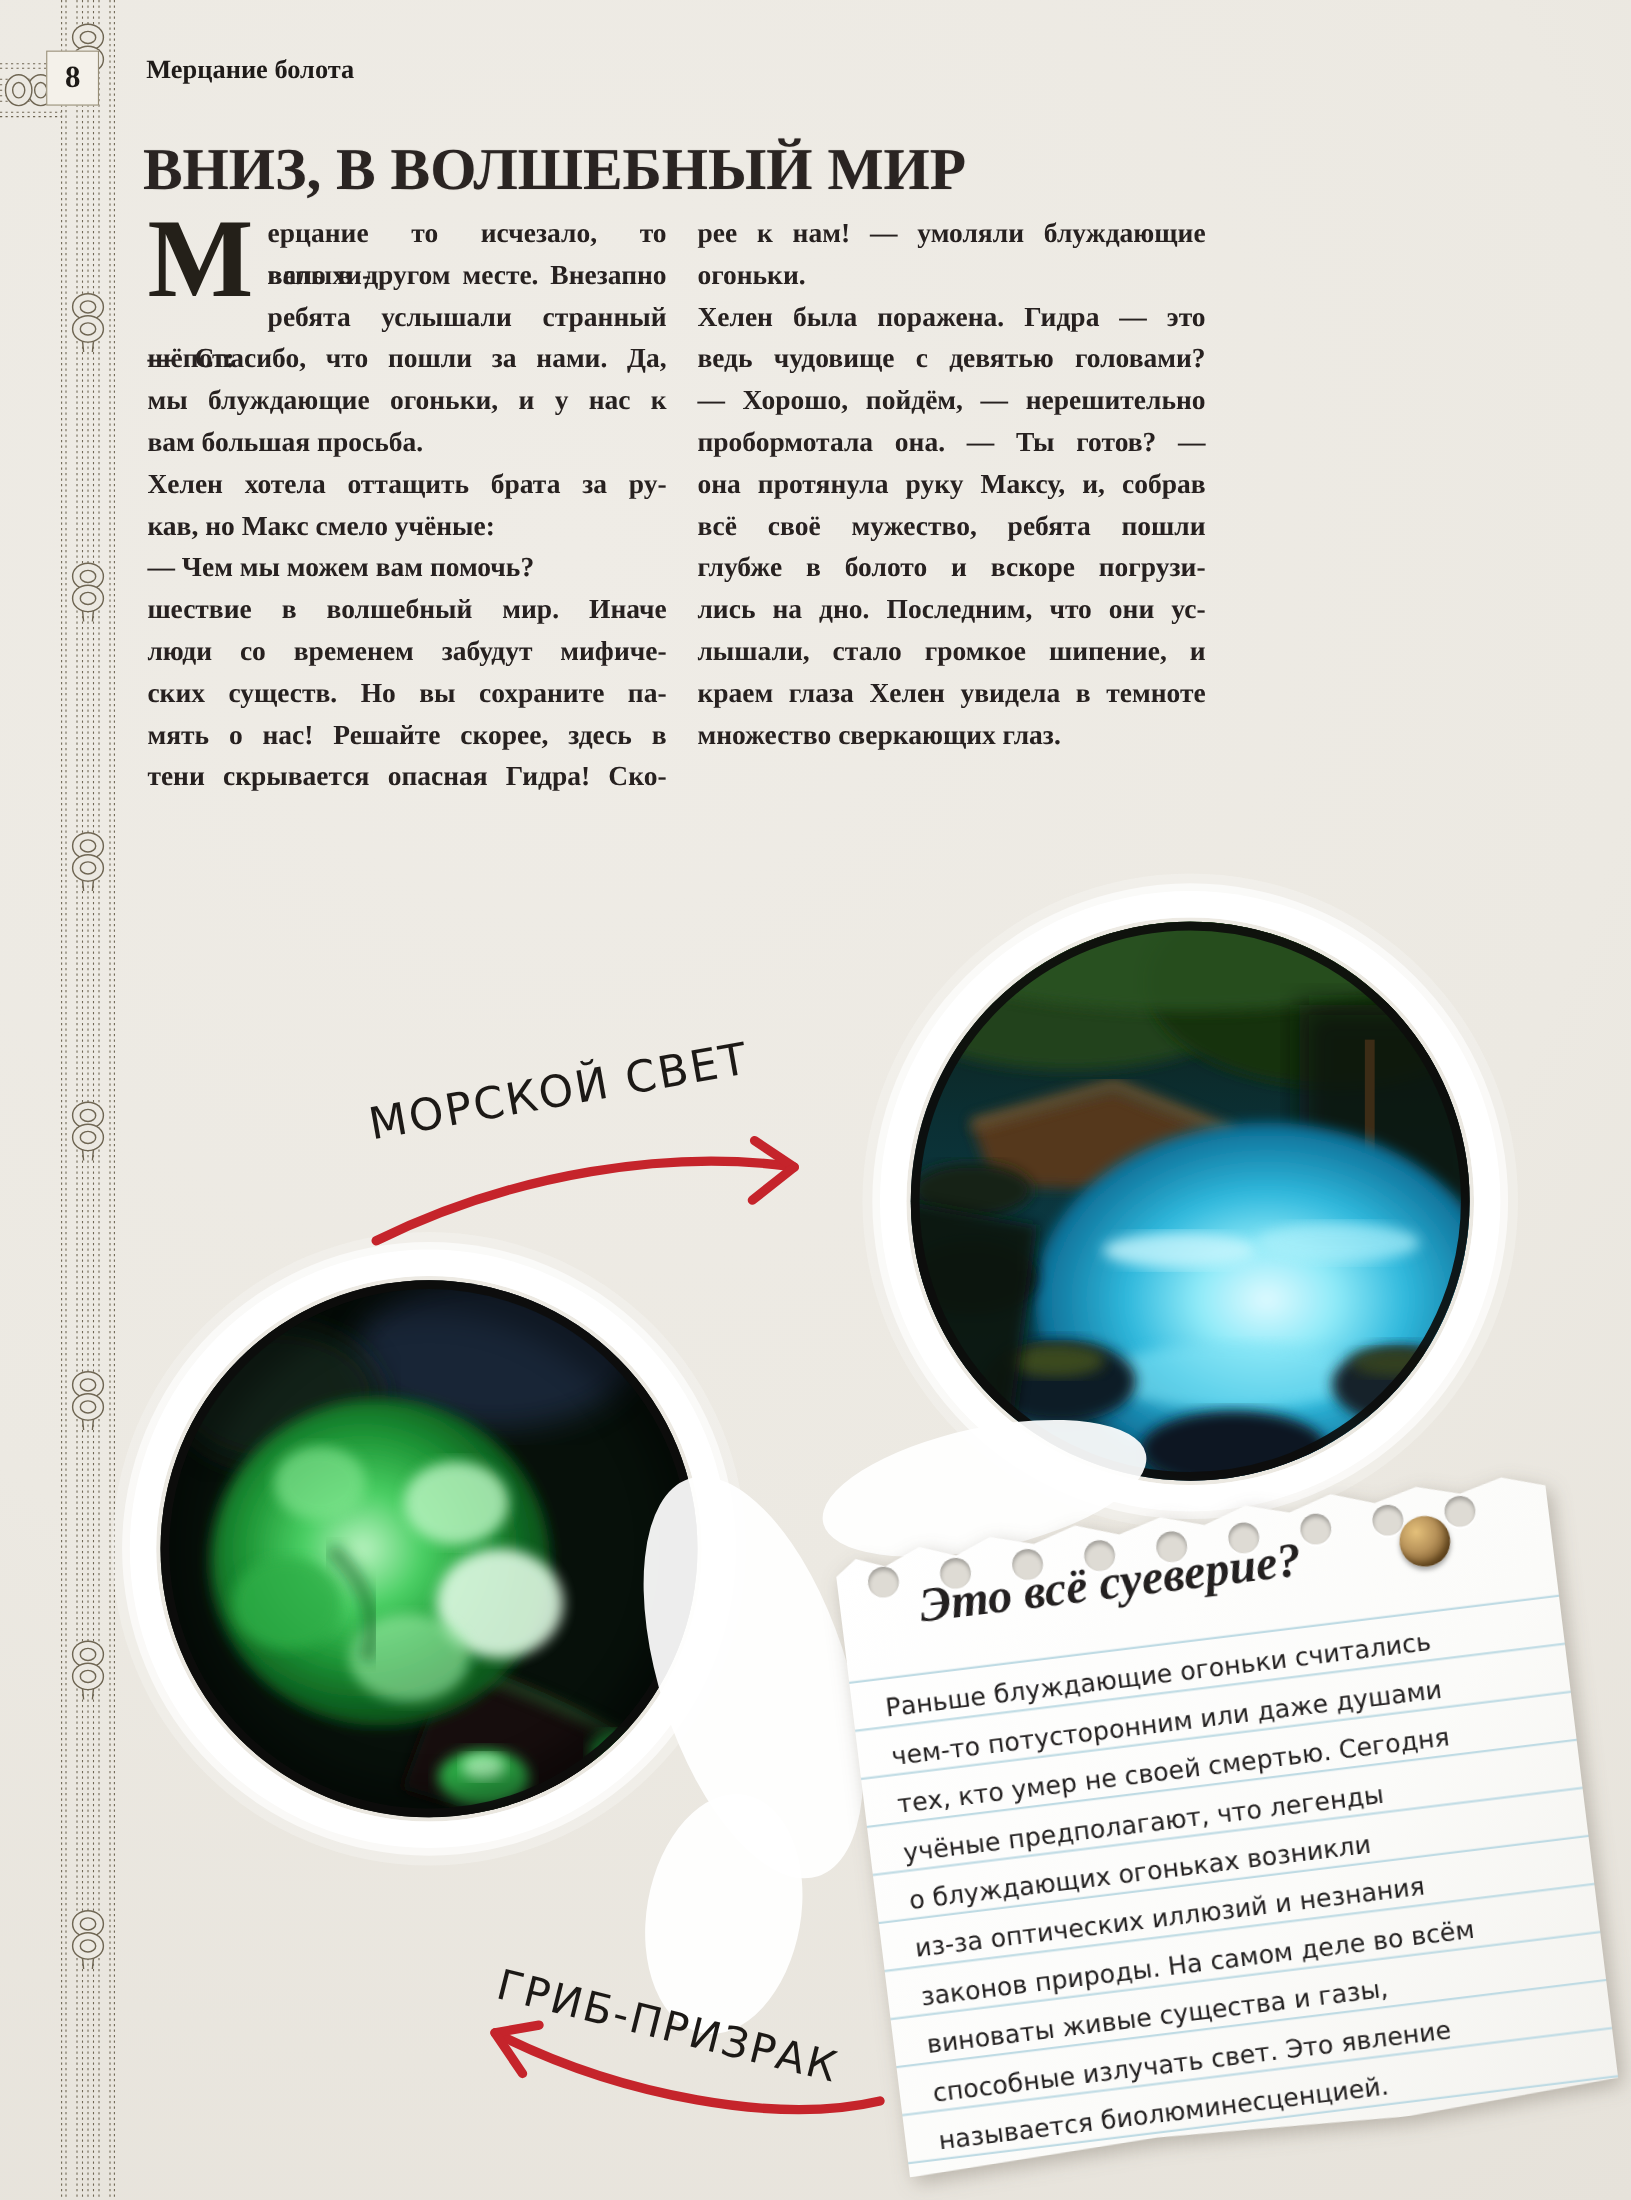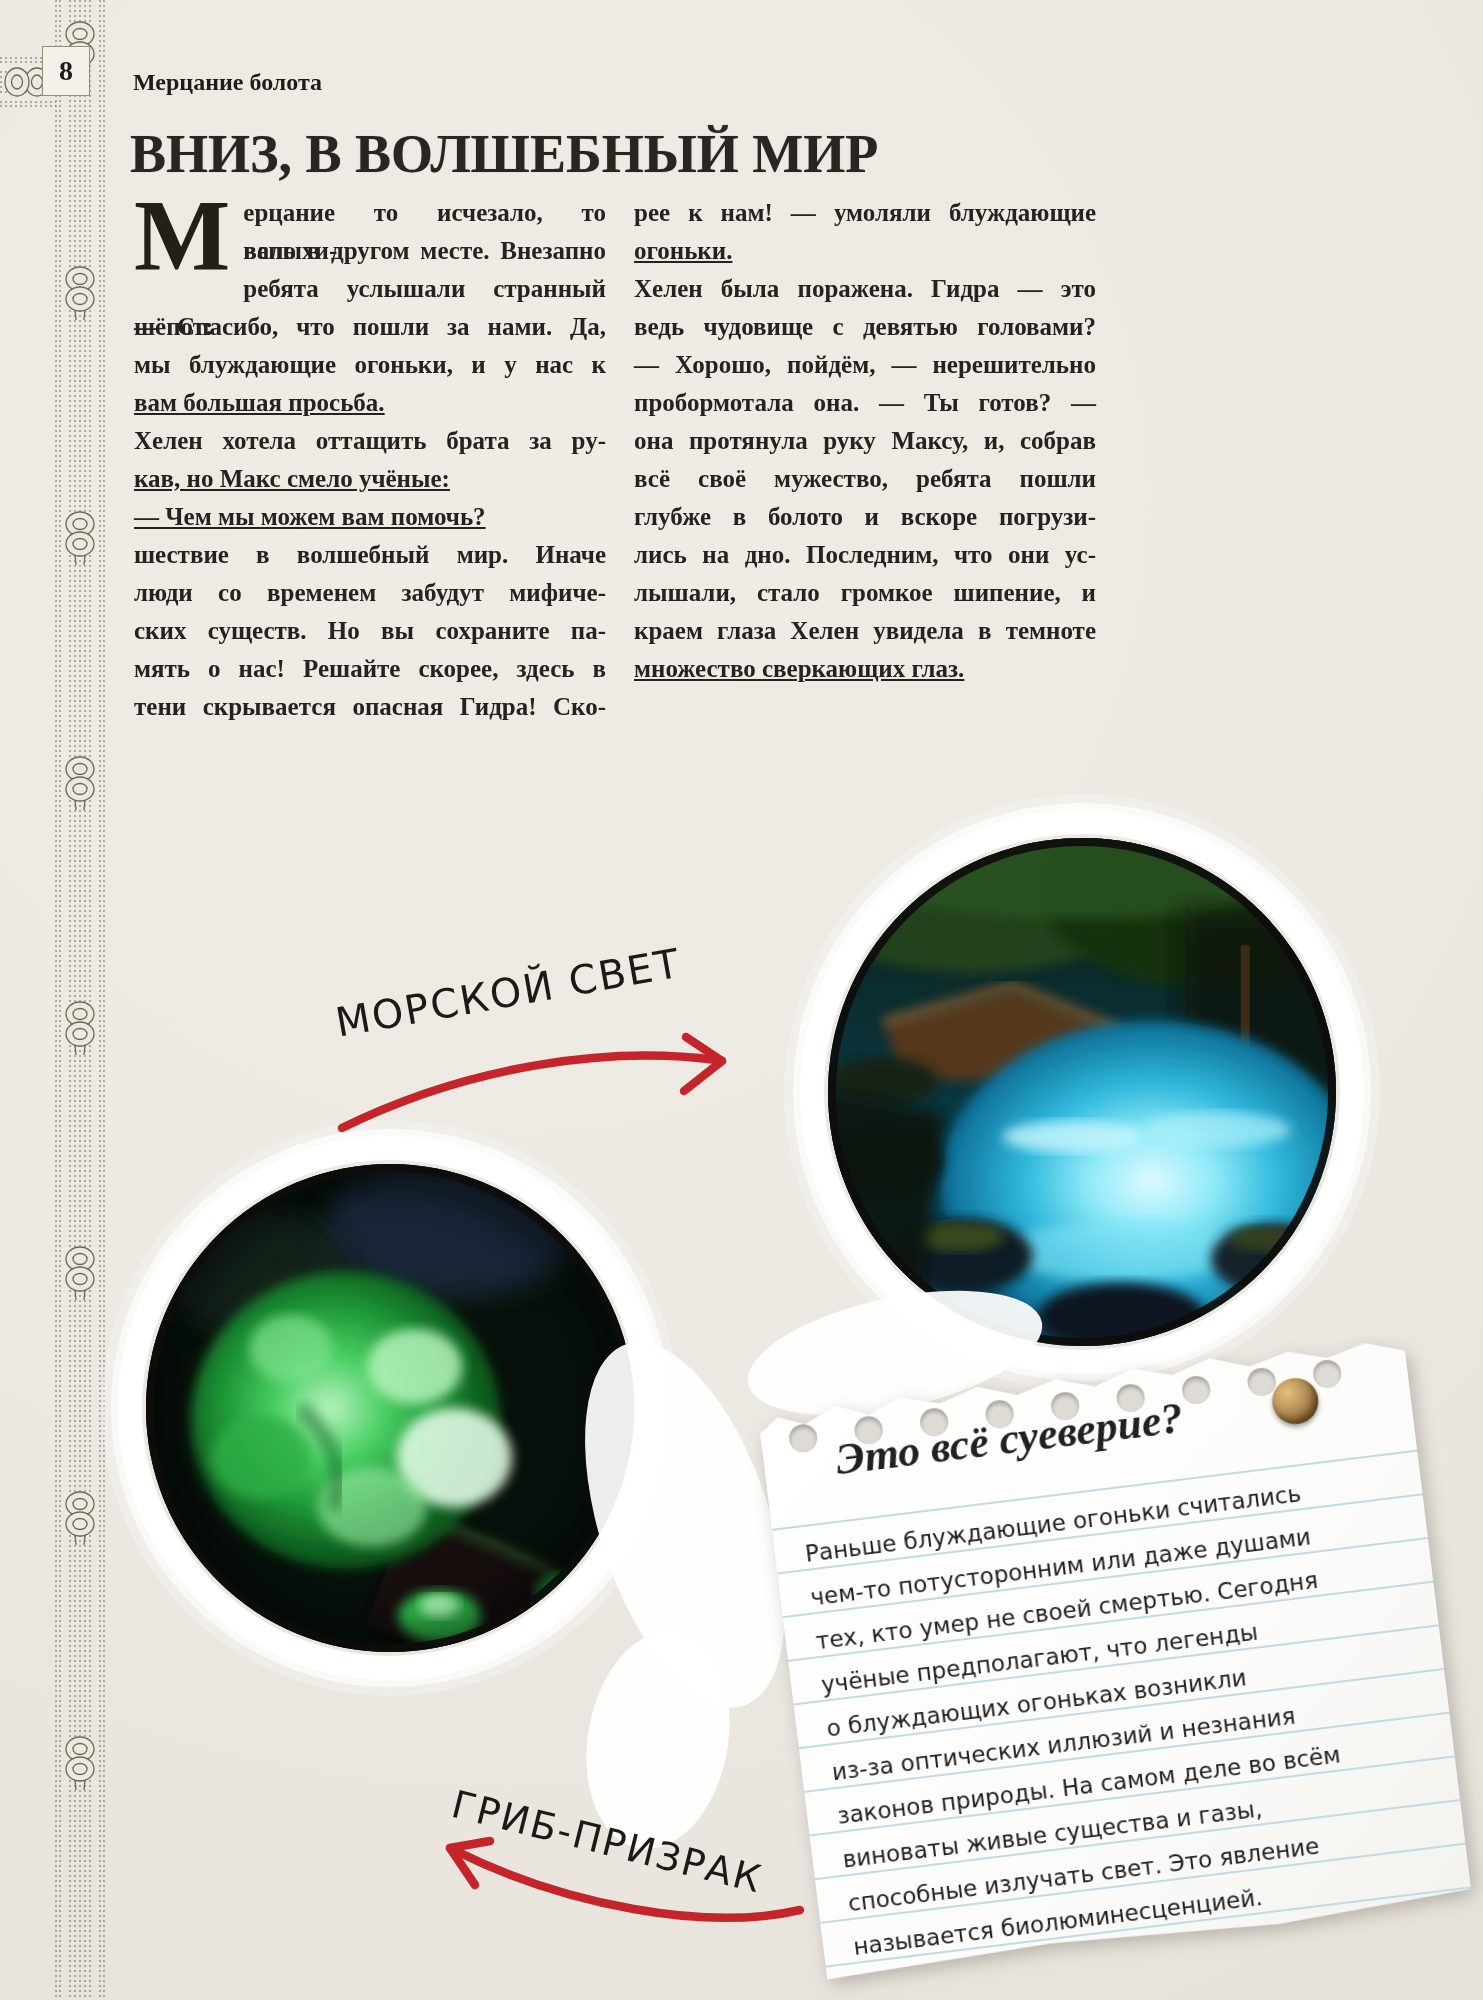--- a/index.html
+++ b/index.html
@@ -8,31 +8,31 @@
         font-family:"Liberation Serif", serif;color:#272120;}
 
   
   .rope-v{position:absolute;left:54px;top:0;}
   .rope-h{position:absolute;left:0;top:56px;}
   .pageno-box{position:absolute;left:42px;top:46px;width:46px;height:48px;
       background:#f4f1ea;border:1px solid #978e77;display:flex;align-items:center;justify-content:center;
       font:bold 28px/1 "Liberation Serif", serif;color:#1d1a17;z-index:3;}
 
   
-  .running-header{position:absolute;left:133px;top:68px;font:bold 24px/1.2 "Liberation Serif", serif;color:#1f1b19;}
+  .running-header{position:absolute;left:133px;top:50px;font:bold 24px/1.2 "Liberation Serif", serif;color:#1f1b19;}
   .page-title{position:absolute;left:130px;top:90px;width:900px;
       font:bold 54px/1.05 "Liberation Serif", serif;letter-spacing:0px;color:#2a2422;
       text-shadow:0 0 1px rgba(42,36,34,.4);}
 
   
   .col{position:absolute;top:194px;font:bold 25px/38px "Liberation Serif", serif;color:#272120;}
   .col-left{left:134px;width:472px;}
   .col-right{left:634px;width:462px;}
   .line{height:38px;text-align:justify;text-align-last:justify;overflow:visible;}
-  .line.pend{text-align-last:left;text-decoration:underline;}
+  .line.pend{text-align-last:left;}
   .dropcap{float:left;font:bold 102px/78px "Liberation Serif", serif;margin:3px 13px 0 0;color:#242019;}
 
   
   .photo-ring{position:absolute;border-radius:50%;
       box-shadow:0 0 0 24px #ffffff, 0 0 0 31px rgba(255,255,255,.65), 0 0 0 40px rgba(250,249,245,.35);}
   .photo-ring svg{display:block;border-radius:50%;}
   #photo-fungus{left:142px;top:1160px;width:496px;height:496px;}
   #photo-water{left:824px;top:834px;width:516px;height:516px;}
 
   

